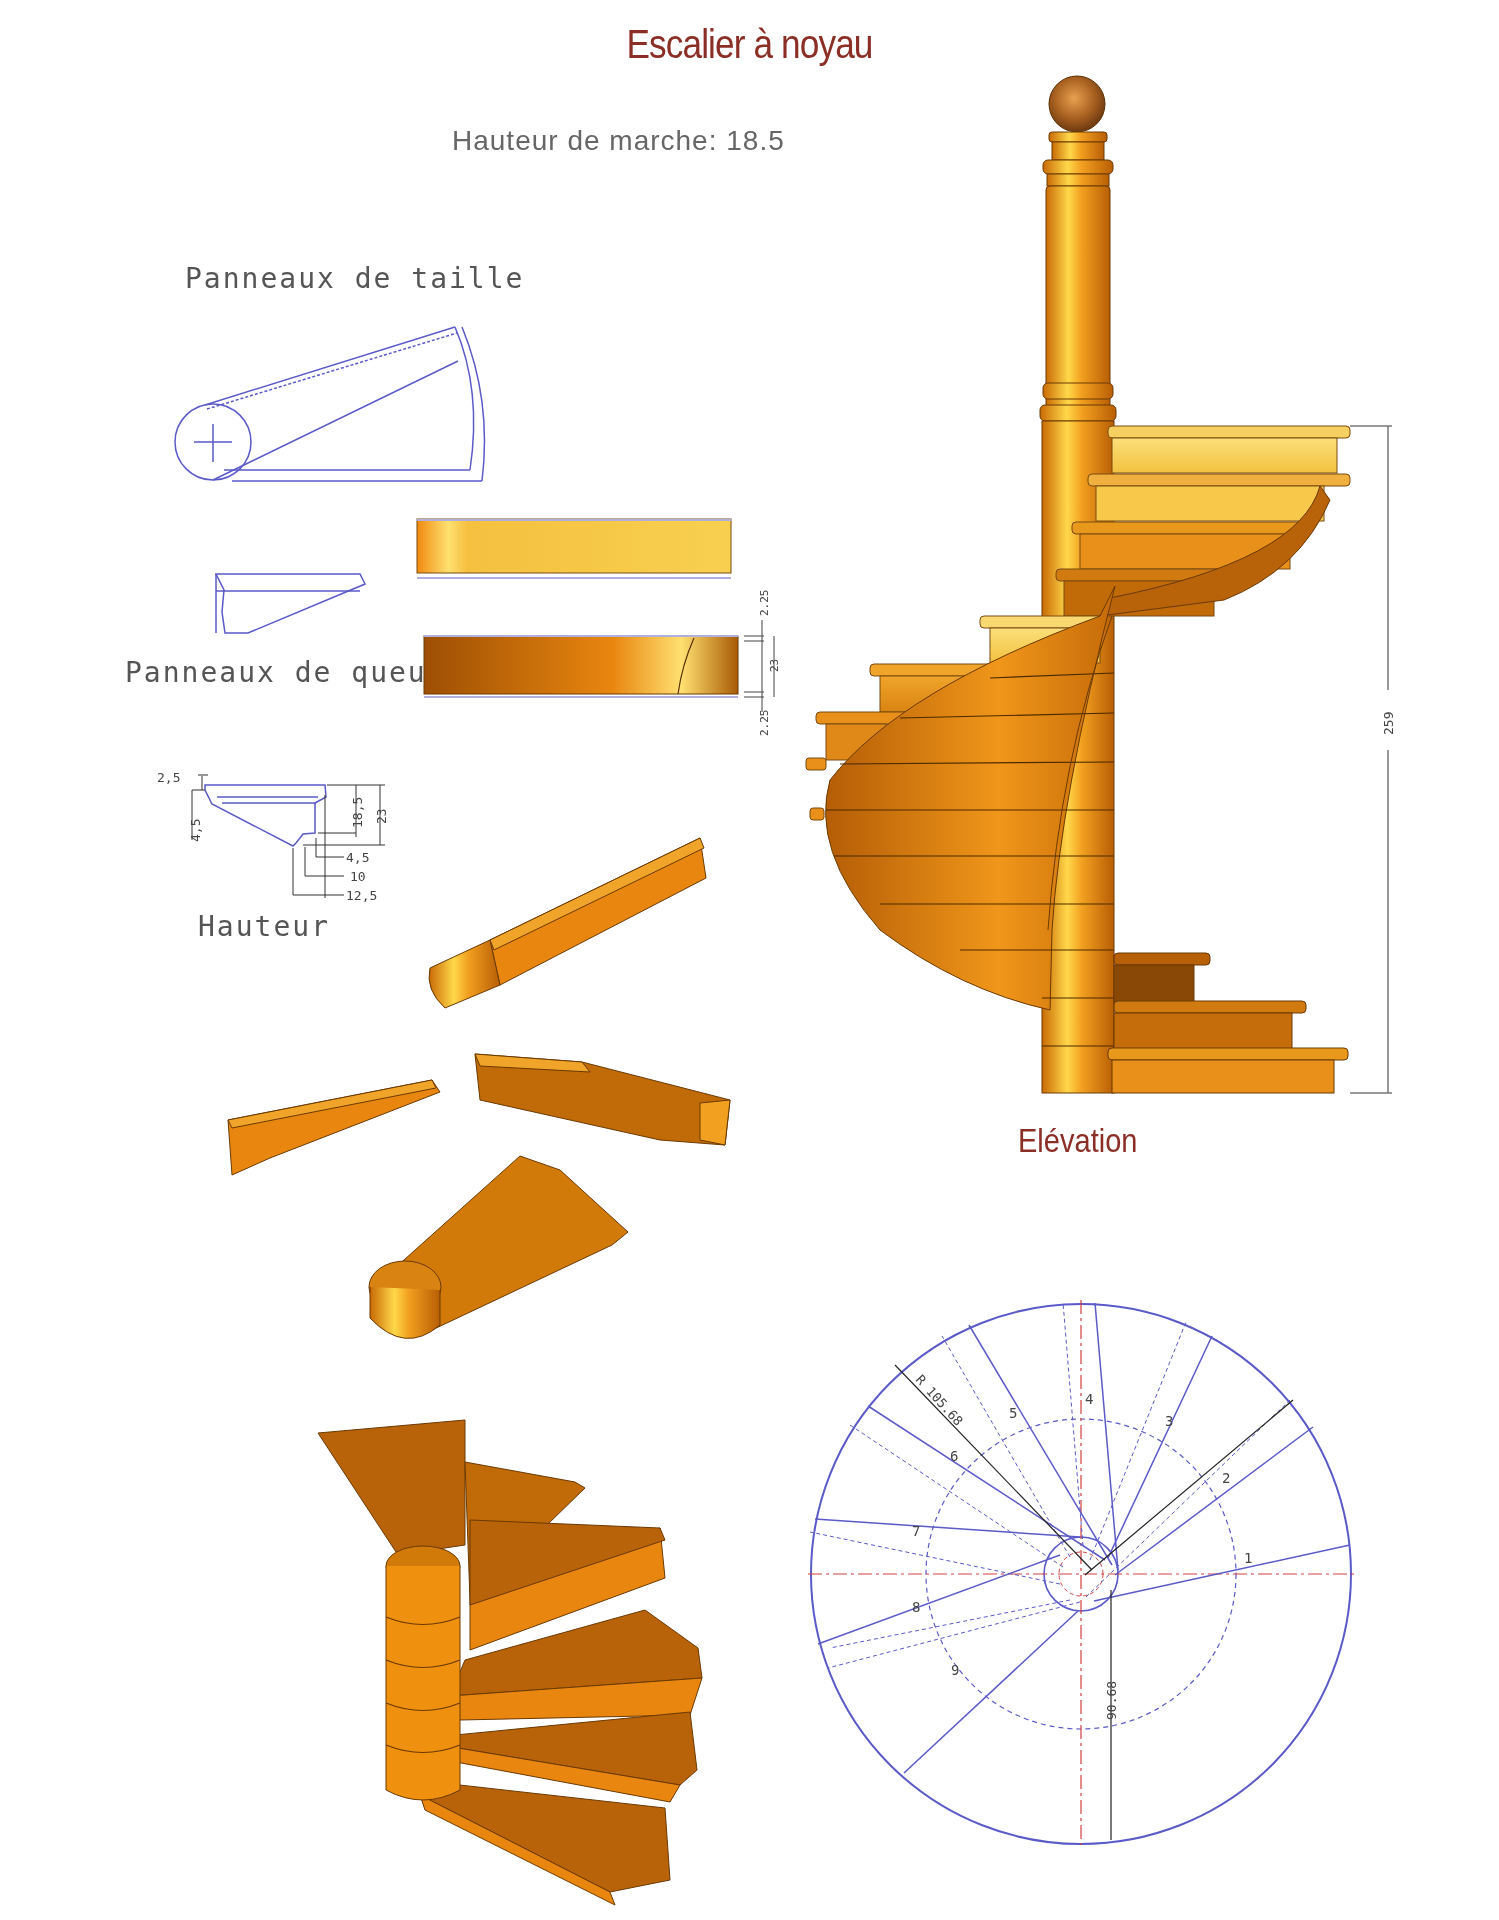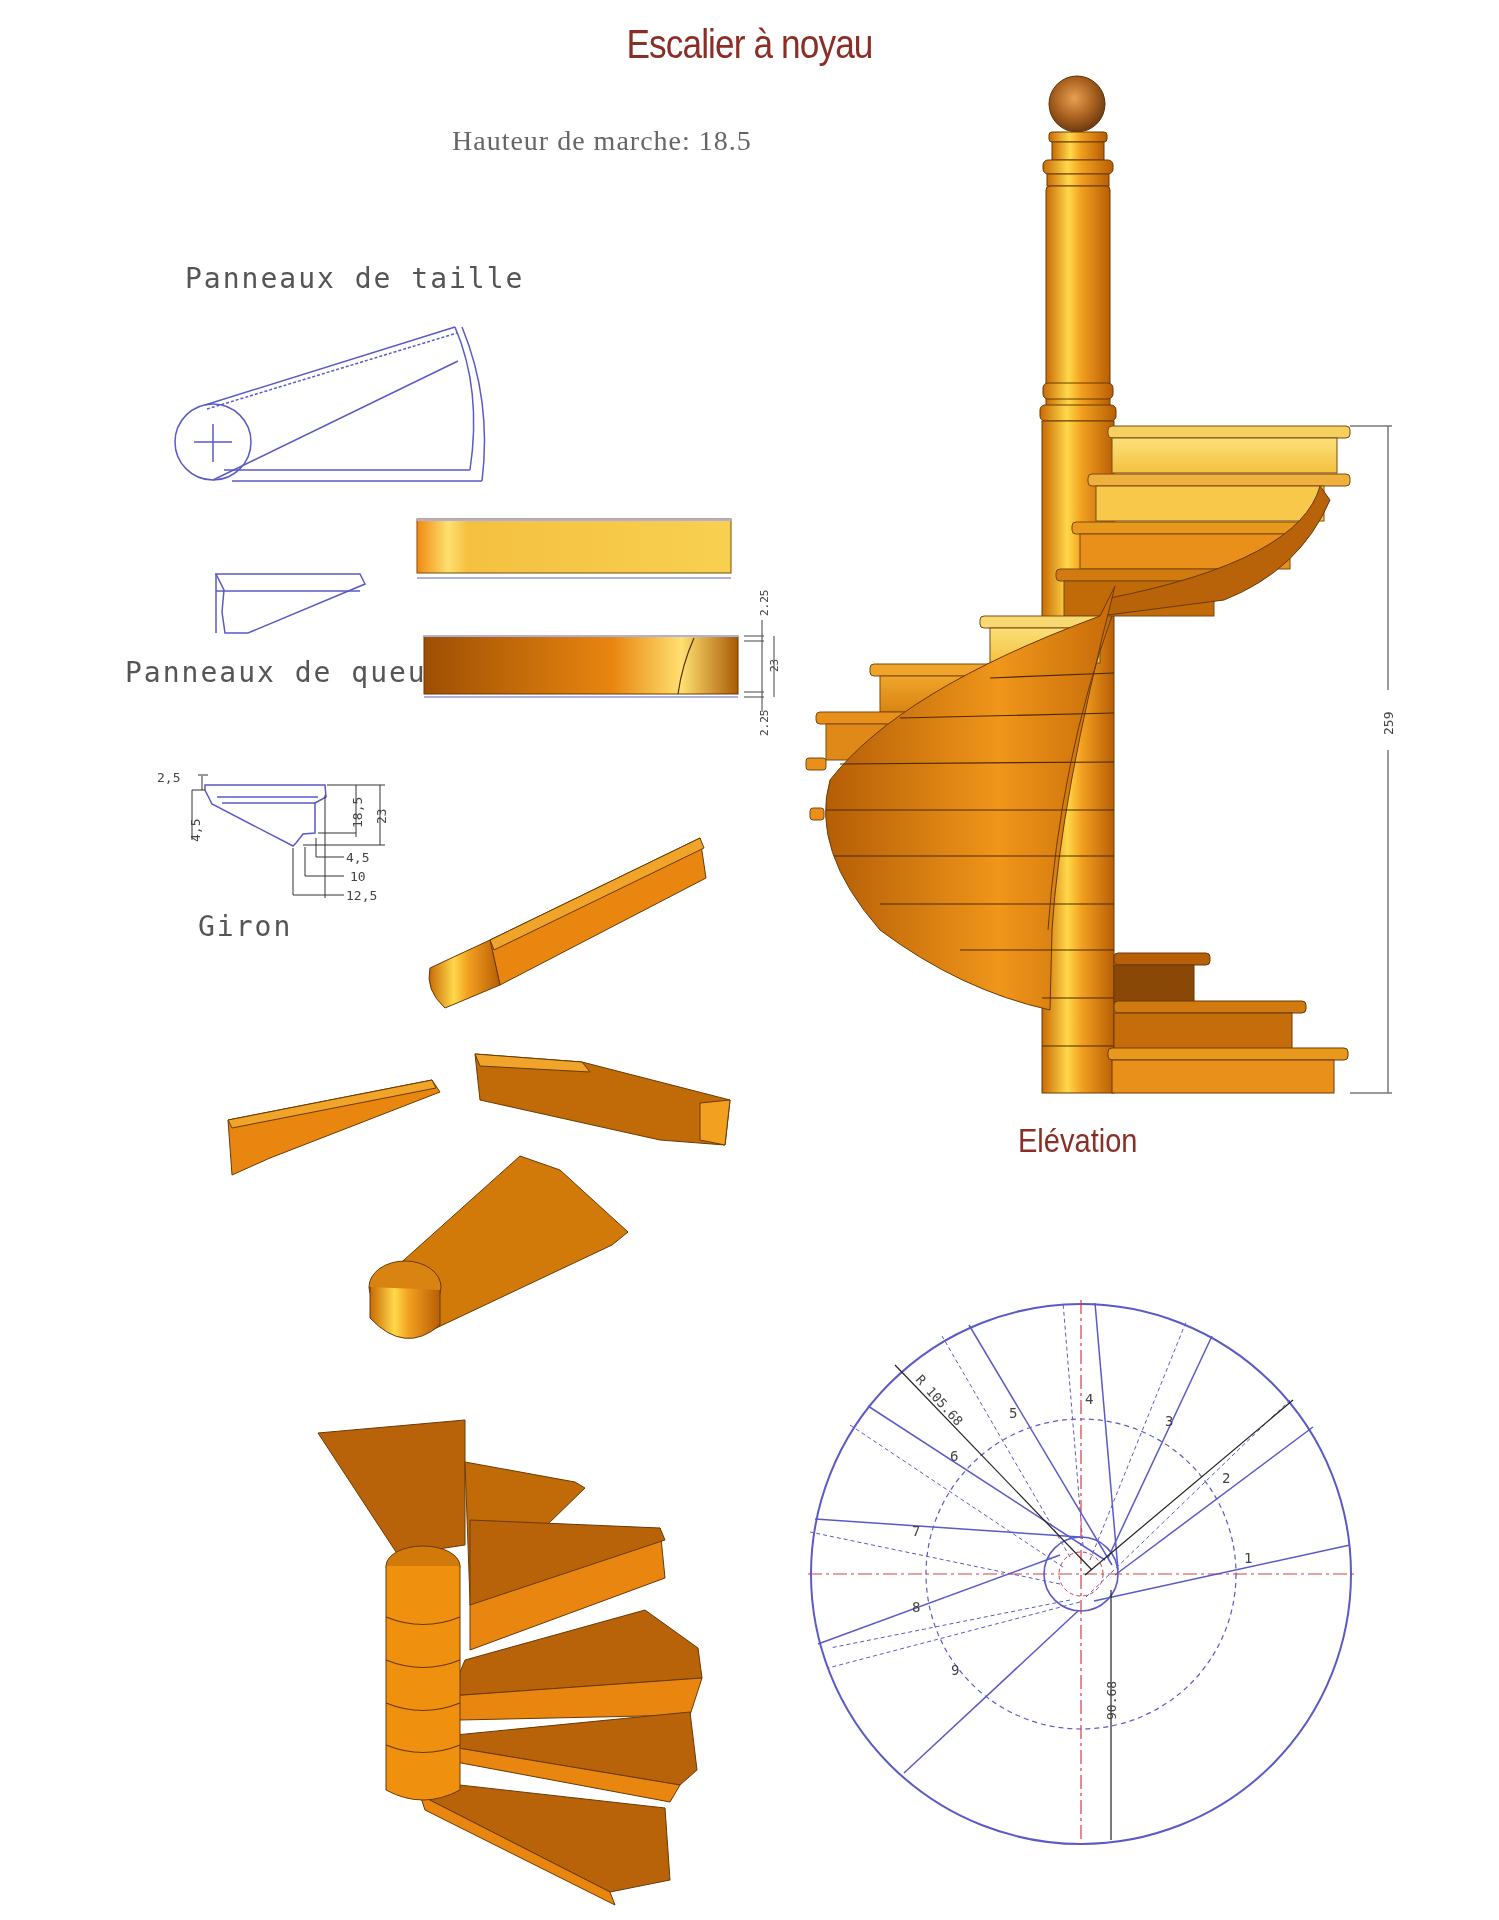--- a/index.html
+++ b/index.html
@@ -1,35 +1,35 @@
 <!DOCTYPE html>
 <html><head>
 <meta charset="utf-8">
 <style>
   html, body { margin:0; padding:0; background:#ffffff; }
   body { width:1499px; height:1920px; position:relative; overflow:hidden; font-family:"Liberation Sans", sans-serif; }
   .abs { position:absolute; }
   .title { left:0; width:1499px; top:22px; text-align:center; font-size:40px; color:#8b2e26; letter-spacing:-1px; transform:scaleX(0.88); transform-origin:center; }
-  .spec { left:452px; top:124px; font-family:Liberation Serif, serif; font-size:28px; color:#666; line-height:34px; letter-spacing:1px; font-weight:300; }
+  .spec { left:452px; top:124px; font-family:Liberation Sans, sans-serif; font-size:28px; color:#666; line-height:34px; letter-spacing:1px; font-weight:300; }
   .cad-label { font-family:"DejaVu Sans Mono", monospace; font-size:28px; color:#555; letter-spacing:2px; font-weight:300; }
   .elev-label { left:1018px; top:1122px; font-size:33px; color:#8b2e26; transform:scaleX(0.88); transform-origin:left; }
   svg { position:absolute; left:0; top:0; }
   .dim { font-family:"DejaVu Sans Mono", monospace; fill:#444; }
 </style>
 </head>
 <body>
 
 <div class="abs title">Escalier à noyau</div>
 <div class="abs spec">
   <div>Hauteur de marche: 18.5</div>
 </div>
 
 <div class="abs cad-label" style="left:185px;top:262px;">Panneaux de taille</div>
 <div class="abs cad-label" style="left:125px;top:656px;">Panneaux de queue</div>
-<div class="abs cad-label" style="left:198px;top:910px;">Giron</div>
+<div class="abs cad-label" style="left:198px;top:910px;">Hauteur</div>
 <div class="abs elev-label">Elévation</div>
 
 <svg width="1499" height="1920" viewBox="0 0 1499 1920">
   <defs>
     <linearGradient id="gPost" x1="0" x2="1">
       <stop offset="0" stop-color="#c96a05"></stop>
         <stop offset="0.35" stop-color="#ffd84a"></stop>
         <stop offset="0.55" stop-color="#f2a020"></stop>
         <stop offset="1" stop-color="#b85e05"></stop>
     </linearGradient>

